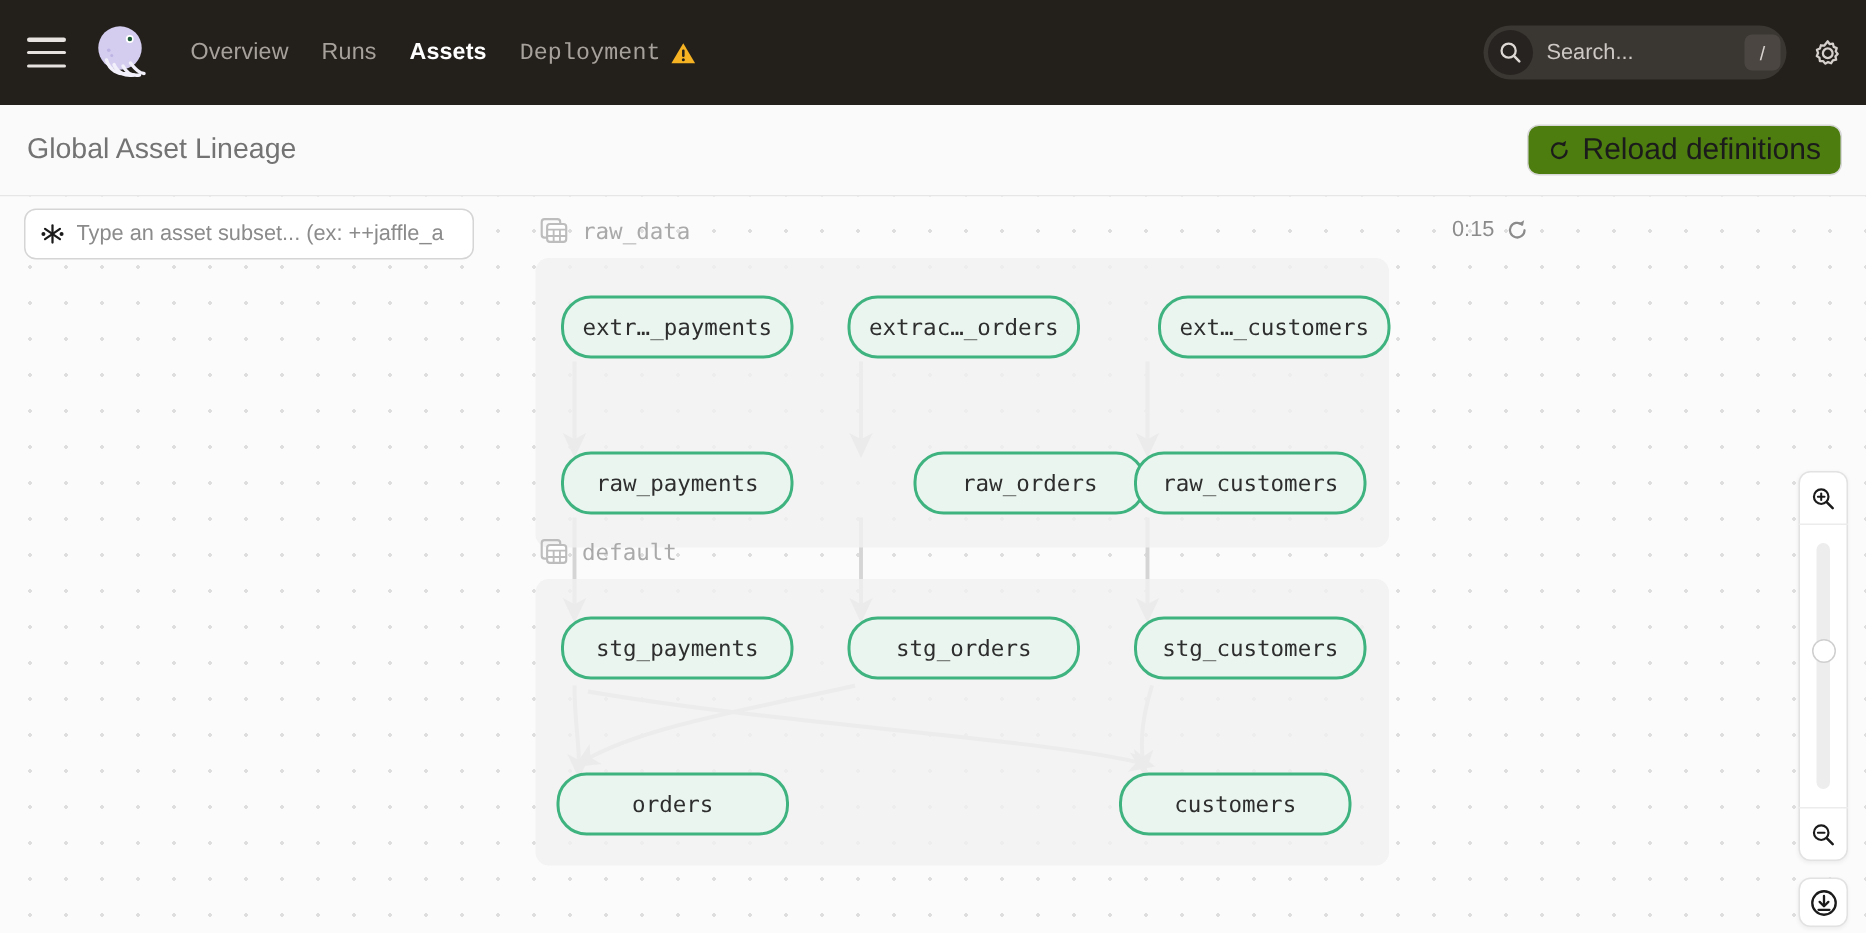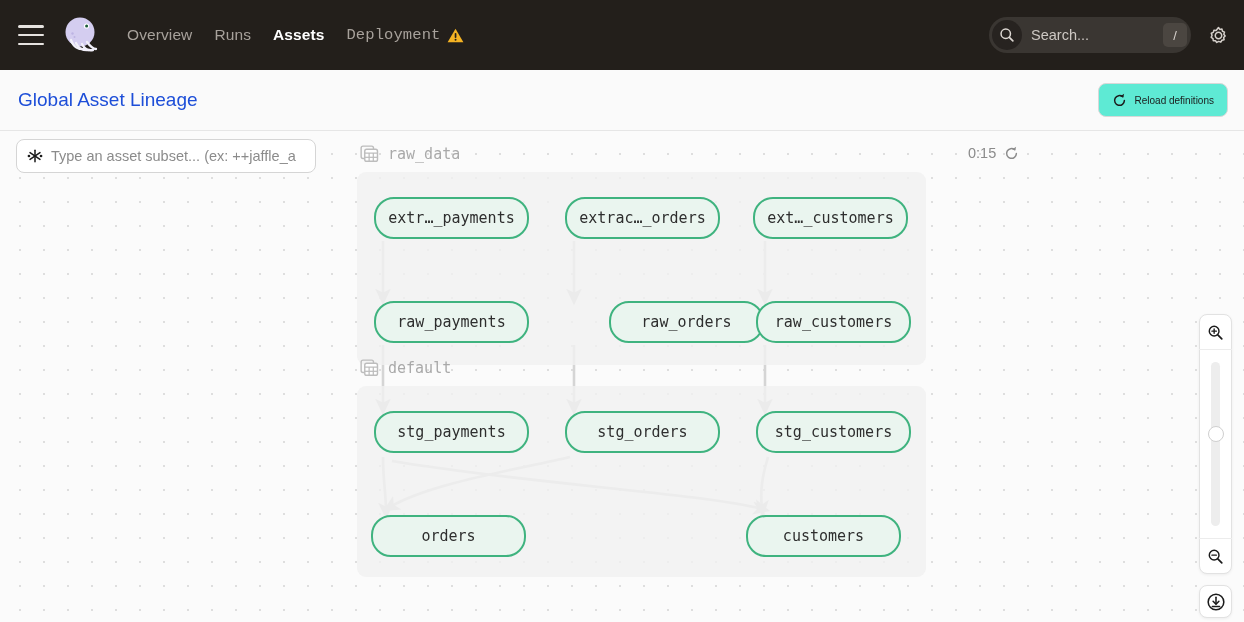--- a/index.html
+++ b/index.html
@@ -58,25 +58,25 @@
 
   
   .pageheader {
     position: absolute; top: 70px; left: 0;
     width: 1244px; height: 61px;
     background: #fafafa;
     border-bottom: 1px solid #e6e6e6;
     display: flex; align-items: center;
     padding: 0 16px 0 18px;
   }
-  .page-title { font-size: 19px; color: #1d4ed8; }
+  .page-title { font-size: 19px; color: #737373; }
   .reload-btn {
     height: 34px; border: 1px solid #d8d8d8; border-radius: 8px;
-    background: #5eead4; display: flex; align-items: center; gap: 8px;
-    padding: 0 13px; cursor: pointer; font-size: 10px; color: #1b1b1b;
+    background: #4d7c0f; display: flex; align-items: center; gap: 8px;
+    padding: 0 13px; cursor: pointer; font-size: 20px; color: #1b1b1b;
     flex: 0 0 auto;
   }
 
   
   .canvas {
     position: absolute; top: 131px; left: 0;
     width: 1244px; height: 491px;
     background-color: #fbfbfb;
     background-image: radial-gradient(#dedede 1.1px, transparent 1.2px);
     background-size: 24px 24px;
@@ -302,21 +302,21 @@
     <line x1="14" y1="9.6" x2="14" y2="18.2" stroke="#bdbdbd" stroke-width="1.3"></line>
   </svg>
           <span class="group-name">default</span>
         </div>
         <div class="node" style="left: 374px; top: 66px; width: 155px; height: 42px; border-color: rgb(63, 179, 127); background: rgb(234, 245, 239);">
           <span class="node-label">extr…_payments</span>
         </div>
         <div class="node" style="left: 565px; top: 66px; width: 155px; height: 42px; border-color: rgb(63, 179, 127); background: rgb(234, 245, 239);">
           <span class="node-label">extrac…_orders</span>
         </div>
-        <div class="node" style="left: 753px; top: 66px; width: 155px; height: 42px; border-color: rgb(63, 179, 127); background: rgb(234, 245, 239);">
+        <div class="node" style="left: 772px; top: 66px; width: 155px; height: 42px; border-color: rgb(63, 179, 127); background: rgb(234, 245, 239);">
           <span class="node-label">ext…_customers</span>
         </div>
         <div class="node" style="left: 374px; top: 170px; width: 155px; height: 42px; border-color: rgb(63, 179, 127); background: rgb(234, 245, 239);">
           <span class="node-label">raw_payments</span>
         </div>
         <div class="node" style="left: 565px; top: 170px; width: 155px; height: 42px; border-color: rgb(63, 179, 127); background: rgb(234, 245, 239); margin-left: 44px;">
           <span class="node-label">raw_orders</span>
         </div>
         <div class="node" style="left: 756px; top: 170px; width: 155px; height: 42px; border-color: rgb(63, 179, 127); background: rgb(234, 245, 239);">
           <span class="node-label">raw_customers</span>

